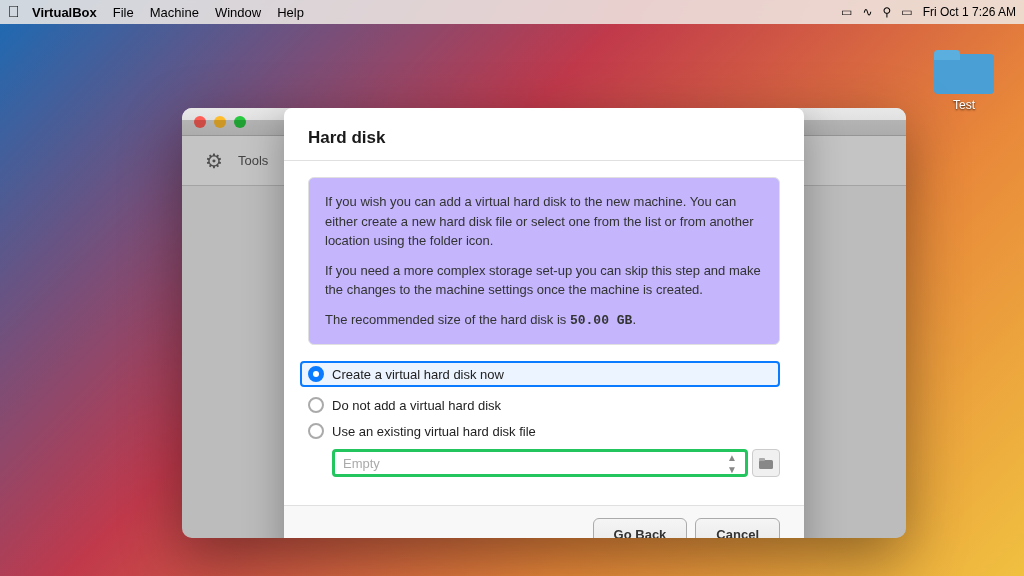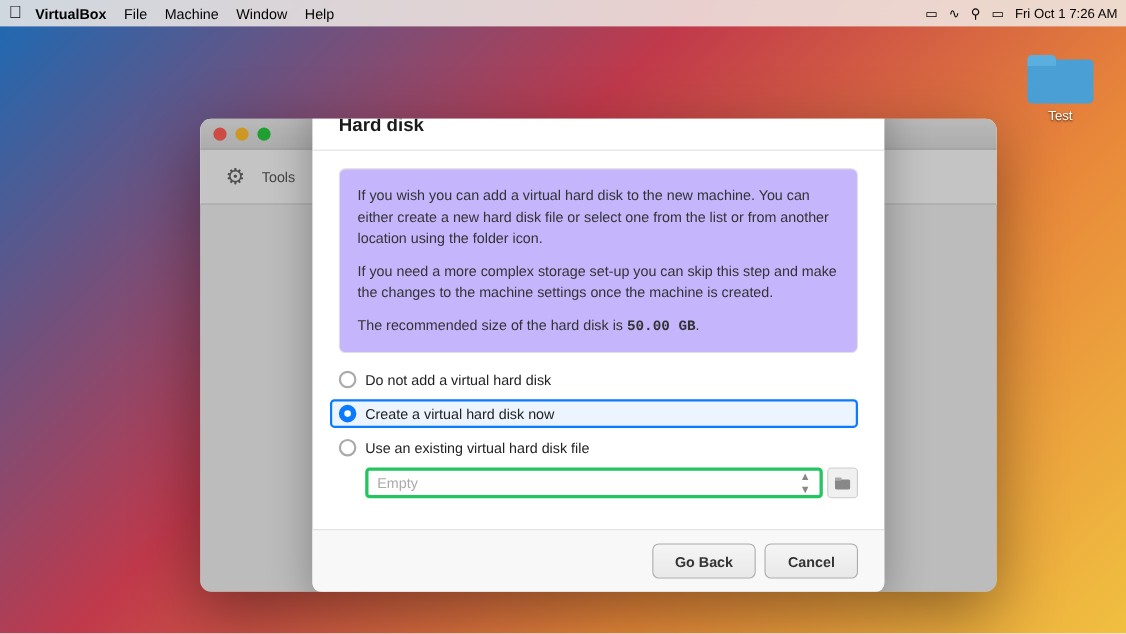--- a/index.html
+++ b/index.html
@@ -182,26 +182,26 @@
       opacity: 0.6;
       display: flex;
       align-items: center;
       justify-content: center;
       font-size: 20px;
     }
 
     
     .dialog-overlay {
       position: absolute;
-      top: 0;
+      top: 12px;
       left: 0;
       width: 100%;
       height: 100%;
       display: flex;
-      align-items: flex-end;
+      align-items: center;
       justify-content: center;
       background: rgba(0,0,0,0.2);
       z-index: 10;
     }
 
     .dialog {
       width: 520px;
       background: white;
       border-radius: 8px;
       box-shadow: 0 10px 40px rgba(0,0,0,0.3);
@@ -440,28 +440,28 @@
         <div class="info-box">
           <p class="info-text">If you wish you can add a virtual hard disk to the new machine. You can either create a new hard disk file or select one from the list or from another location using the folder icon.</p>
           <p class="info-text">If you need a more complex storage set-up you can skip this step and make the changes to the machine settings once the machine is created.</p>
           <p class="info-text">
             <span>The recommended size of the hard disk is </span><strong>50.00 GB</strong><span>.</span>
           </p>
         </div>
 
         <div class="options-section">
 
+          <div class="radio-option highlighted">
+            <div class="radio-input selected"></div>
+            <span class="radio-label">Create a virtual hard disk now</span>
+          </div>
+
           <div class="radio-option">
             <div class="radio-input"></div>
             <span class="radio-label">Do not add a virtual hard disk</span>
-          </div>
-
-          <div class="radio-option highlighted">
-            <div class="radio-input selected"></div>
-            <span class="radio-label">Create a virtual hard disk now</span>
           </div>
 
           <div class="radio-option" style="margin-top:8px;">
             <div class="radio-input"></div>
             <span class="radio-label">Use an existing virtual hard disk file</span>
           </div>
 
           <div class="disk-selector">
             <div class="disk-dropdown" style="width: 340px;">
               <span style="color:#aaa;">Empty</span>

